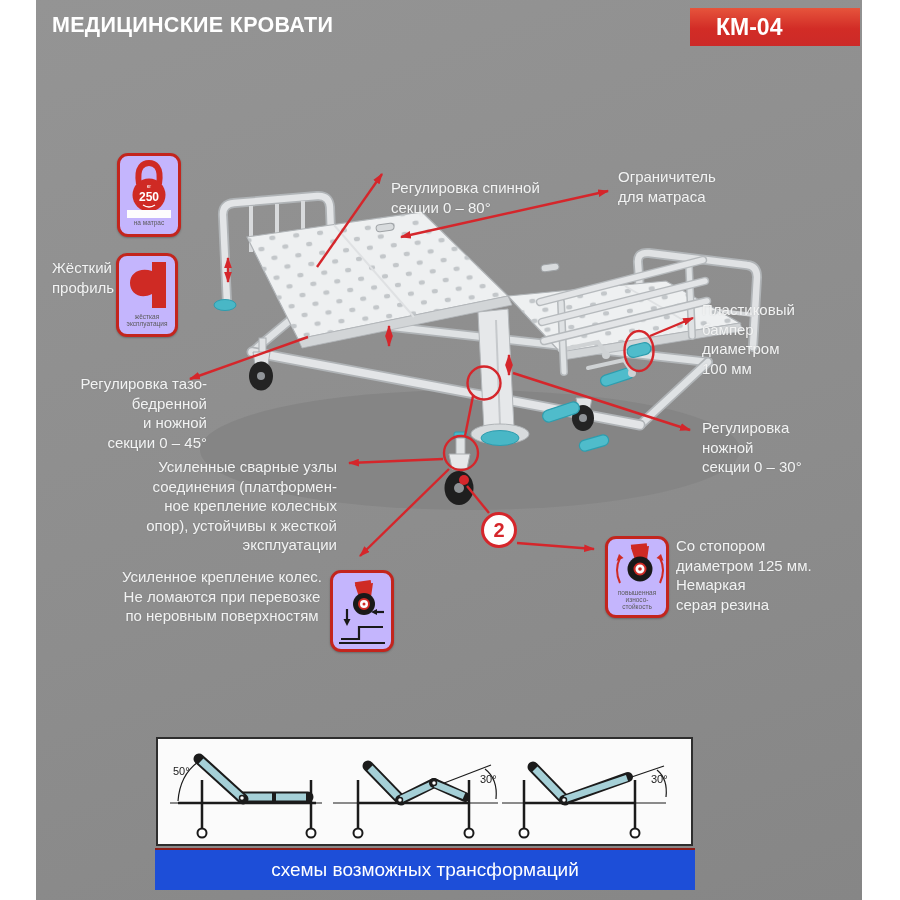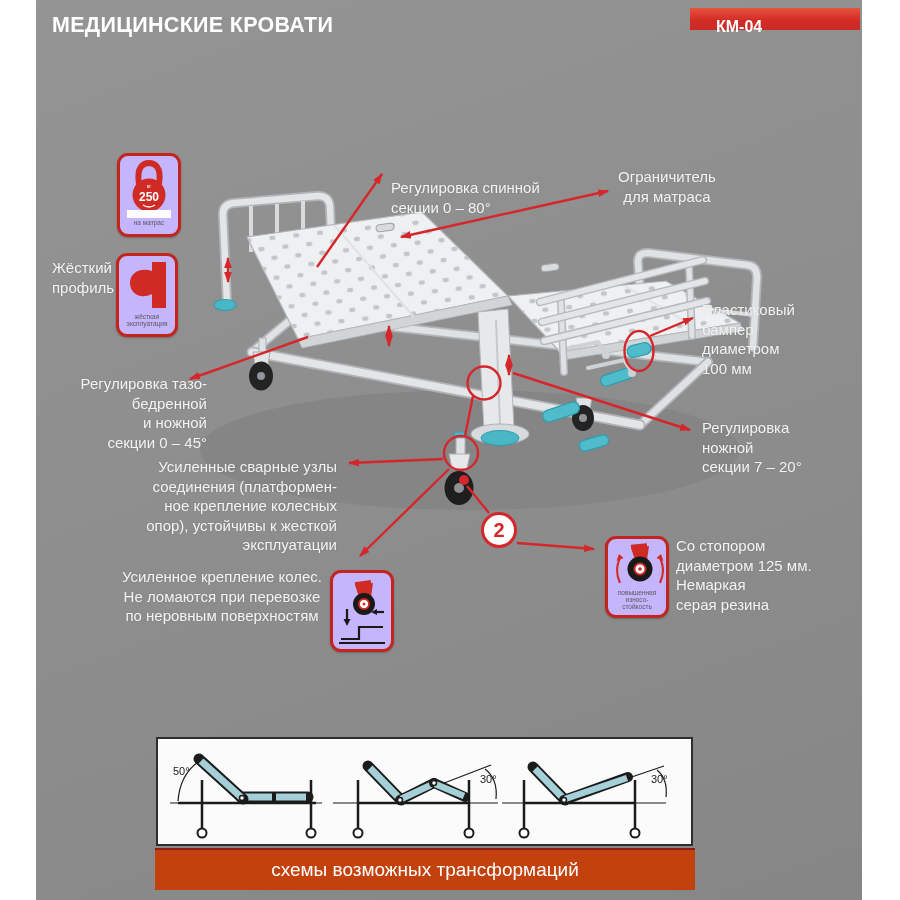--- a/index.html
+++ b/index.html
@@ -9,32 +9,32 @@
   }
   .panel{
     position:absolute;left:36px;top:0;width:826px;height:900px;
     background:linear-gradient(160deg,#949494 0%,#8d8d8d 55%,#868686 100%);
   }
   .page-title{
     position:absolute;left:52px;top:13px;z-index:3;
     color:#ffffff;font-size:21.5px;font-weight:bold;letter-spacing:.3px;
   }
   .model-badge{
-    position:absolute;left:690px;top:8px;width:170px;height:22px;z-index:3;
+    position:absolute;left:690px;top:8px;width:170px;height:38px;z-index:3;
     background:linear-gradient(180deg,#e6543c 0%,#d22c26 55%,#cc2a28 100%);
-    color:#fff;font-size:16px;font-weight:bold;line-height:38px;padding-left:26px;
+    color:#fff;font-size:23px;font-weight:bold;line-height:38px;padding-left:26px;
     box-sizing:border-box;
   }
   #bed-svg{position:absolute;left:0;top:0;z-index:1;}
   .callout{
     position:absolute;z-index:2;color:#f2f3f3;font-size:15px;line-height:19.5px;
     white-space:pre-line;text-shadow:0 0 2px rgba(0,0,0,.12);
   }
   .c-back{left:391px;top:142px;margin-top:36px;}
-  .c-limiter{left:618px;top:167px;text-align:center;}
+  .c-limiter{left:618px;top:167px;}
   .c-profile{left:52px;top:258px;}
   .c-hip{left:40px;top:374px;width:167px;text-align:right;}
   .c-weld{left:118px;top:457px;width:219px;text-align:right;}
   .c-wheelmount{left:103px;top:567px;width:238px;text-align:center;}
   .c-bumper{left:702px;top:300px;}
   .c-legsec{left:702px;top:418px;}
   .c-stopper{left:676px;top:536px;}
   .feature-icon{
     position:absolute;z-index:2;background:#c4b5fd;border:3.5px solid #c3251d;
     border-radius:11px;box-sizing:border-box;display:flex;flex-direction:column;
@@ -53,21 +53,21 @@
     position:absolute;left:481px;top:512px;width:36px;height:36px;z-index:4;
     background:#fff;border:3px solid #d5262b;border-radius:50%;box-sizing:border-box;
     color:#d5262b;font-size:20px;font-weight:bold;display:flex;align-items:center;justify-content:center;
   }
   .schemes-panel{
     position:absolute;left:156px;top:737px;width:537px;height:109px;z-index:2;
     background:#fbfbfb;border:2px solid #2e2e2e;box-sizing:border-box;
   }
   .caption-bar{
     position:absolute;left:155px;top:848px;width:540px;height:40px;z-index:2;
-    background:#c2410c;color:#fff;font-size:19px;display:flex;align-items:center;justify-content:center;
+    background:#1d4ed8;color:#fff;font-size:19px;display:flex;align-items:center;justify-content:center;
     border-top:2px solid #8c1d18;
   }
 </style>
 </head>
 <body>
 
 <div class="panel"></div>
 
 <div class="page-title">МЕДИЦИНСКИЕ КРОВАТИ</div>
 <div class="model-badge">КМ-04</div>
@@ -211,21 +211,21 @@
 эксплуатации</div>
 <div class="callout c-wheelmount">Усиленное крепление колес.
 Не ломаются при перевозке
 по неровным поверхностям</div>
 <div class="callout c-bumper">Пластиковый
 бампер
 диаметром
 100 мм</div>
 <div class="callout c-legsec">Регулировка
 ножной
-секции 7 – 20°</div>
+секции 0 – 30°</div>
 <div class="callout c-stopper">Со стопором
 диаметром 125 мм.
 Немаркая
 серая резина</div>
 
 <div class="feature-icon i-load">
   <svg width="52" height="60" viewBox="0 0 52 60">
     <path d="M16 26 C13 8 21 5 26 5 C31 5 39 8 36 26" stroke="#cf2a24" stroke-width="6" fill="none"></path>
     <circle cx="26" cy="37" r="16.5" fill="#cf2a24"></circle>
     <rect x="4" y="52" width="44" height="8" fill="#fdfdfd"></rect>

